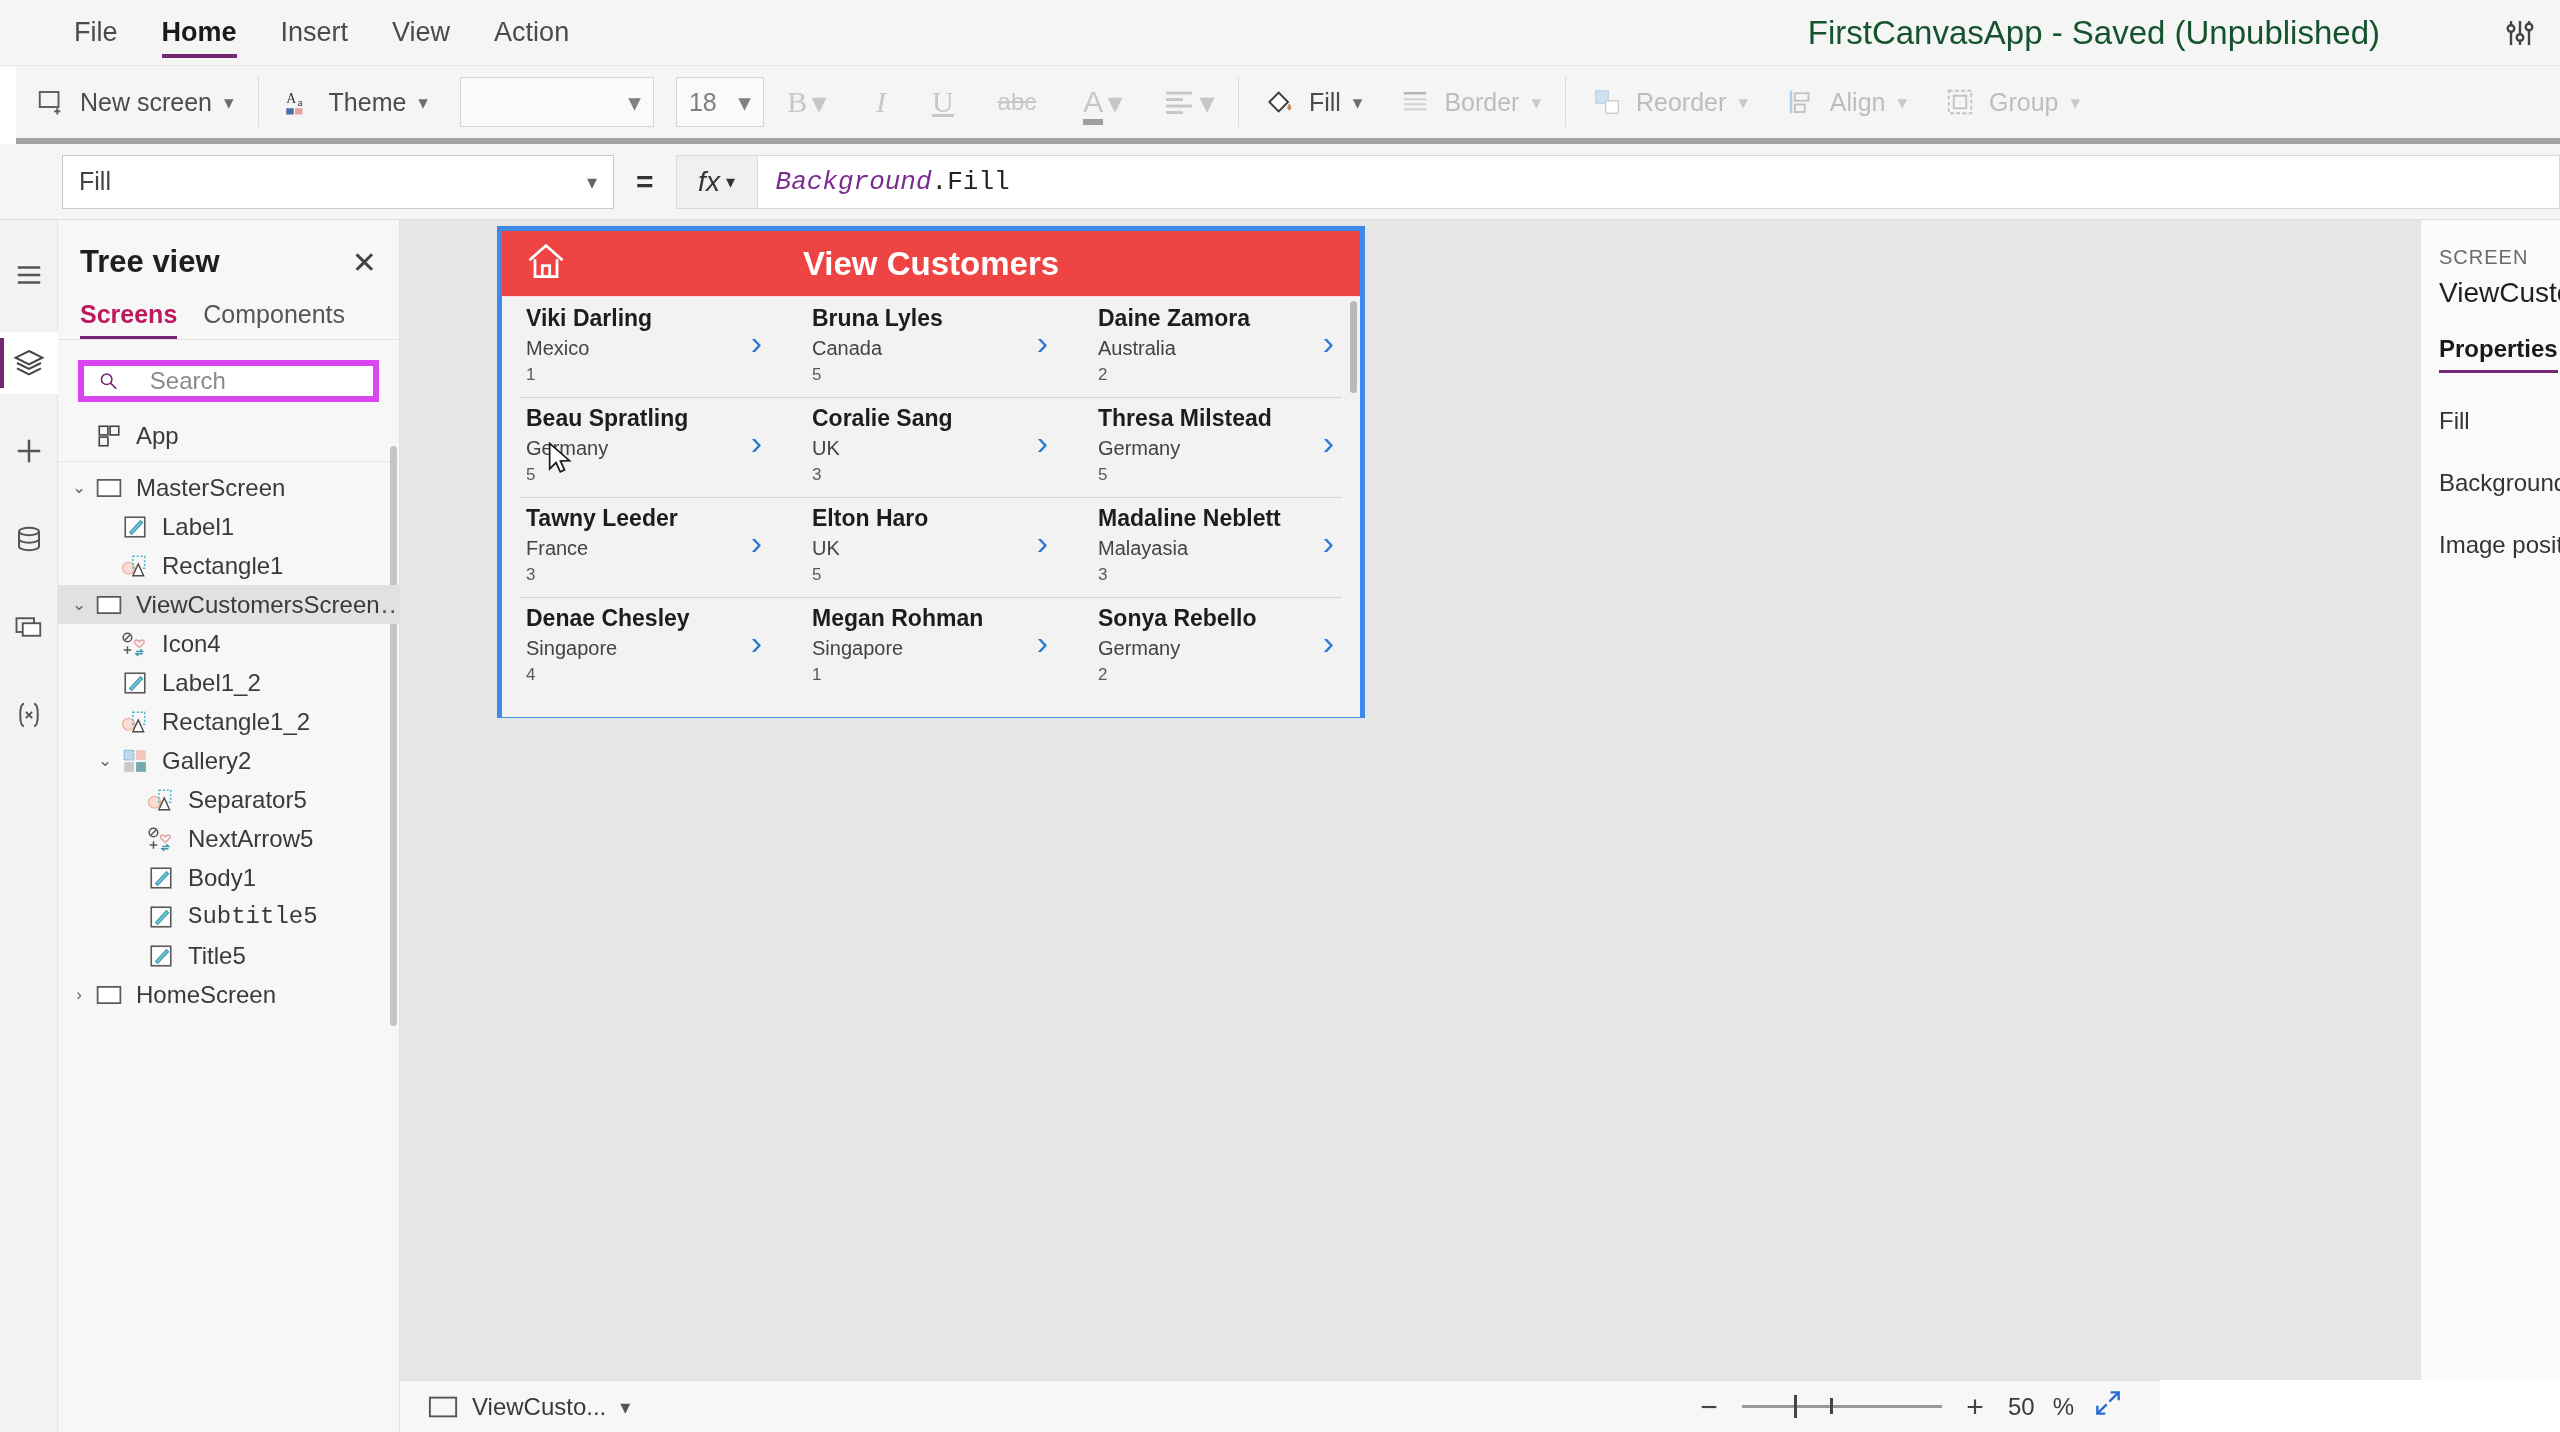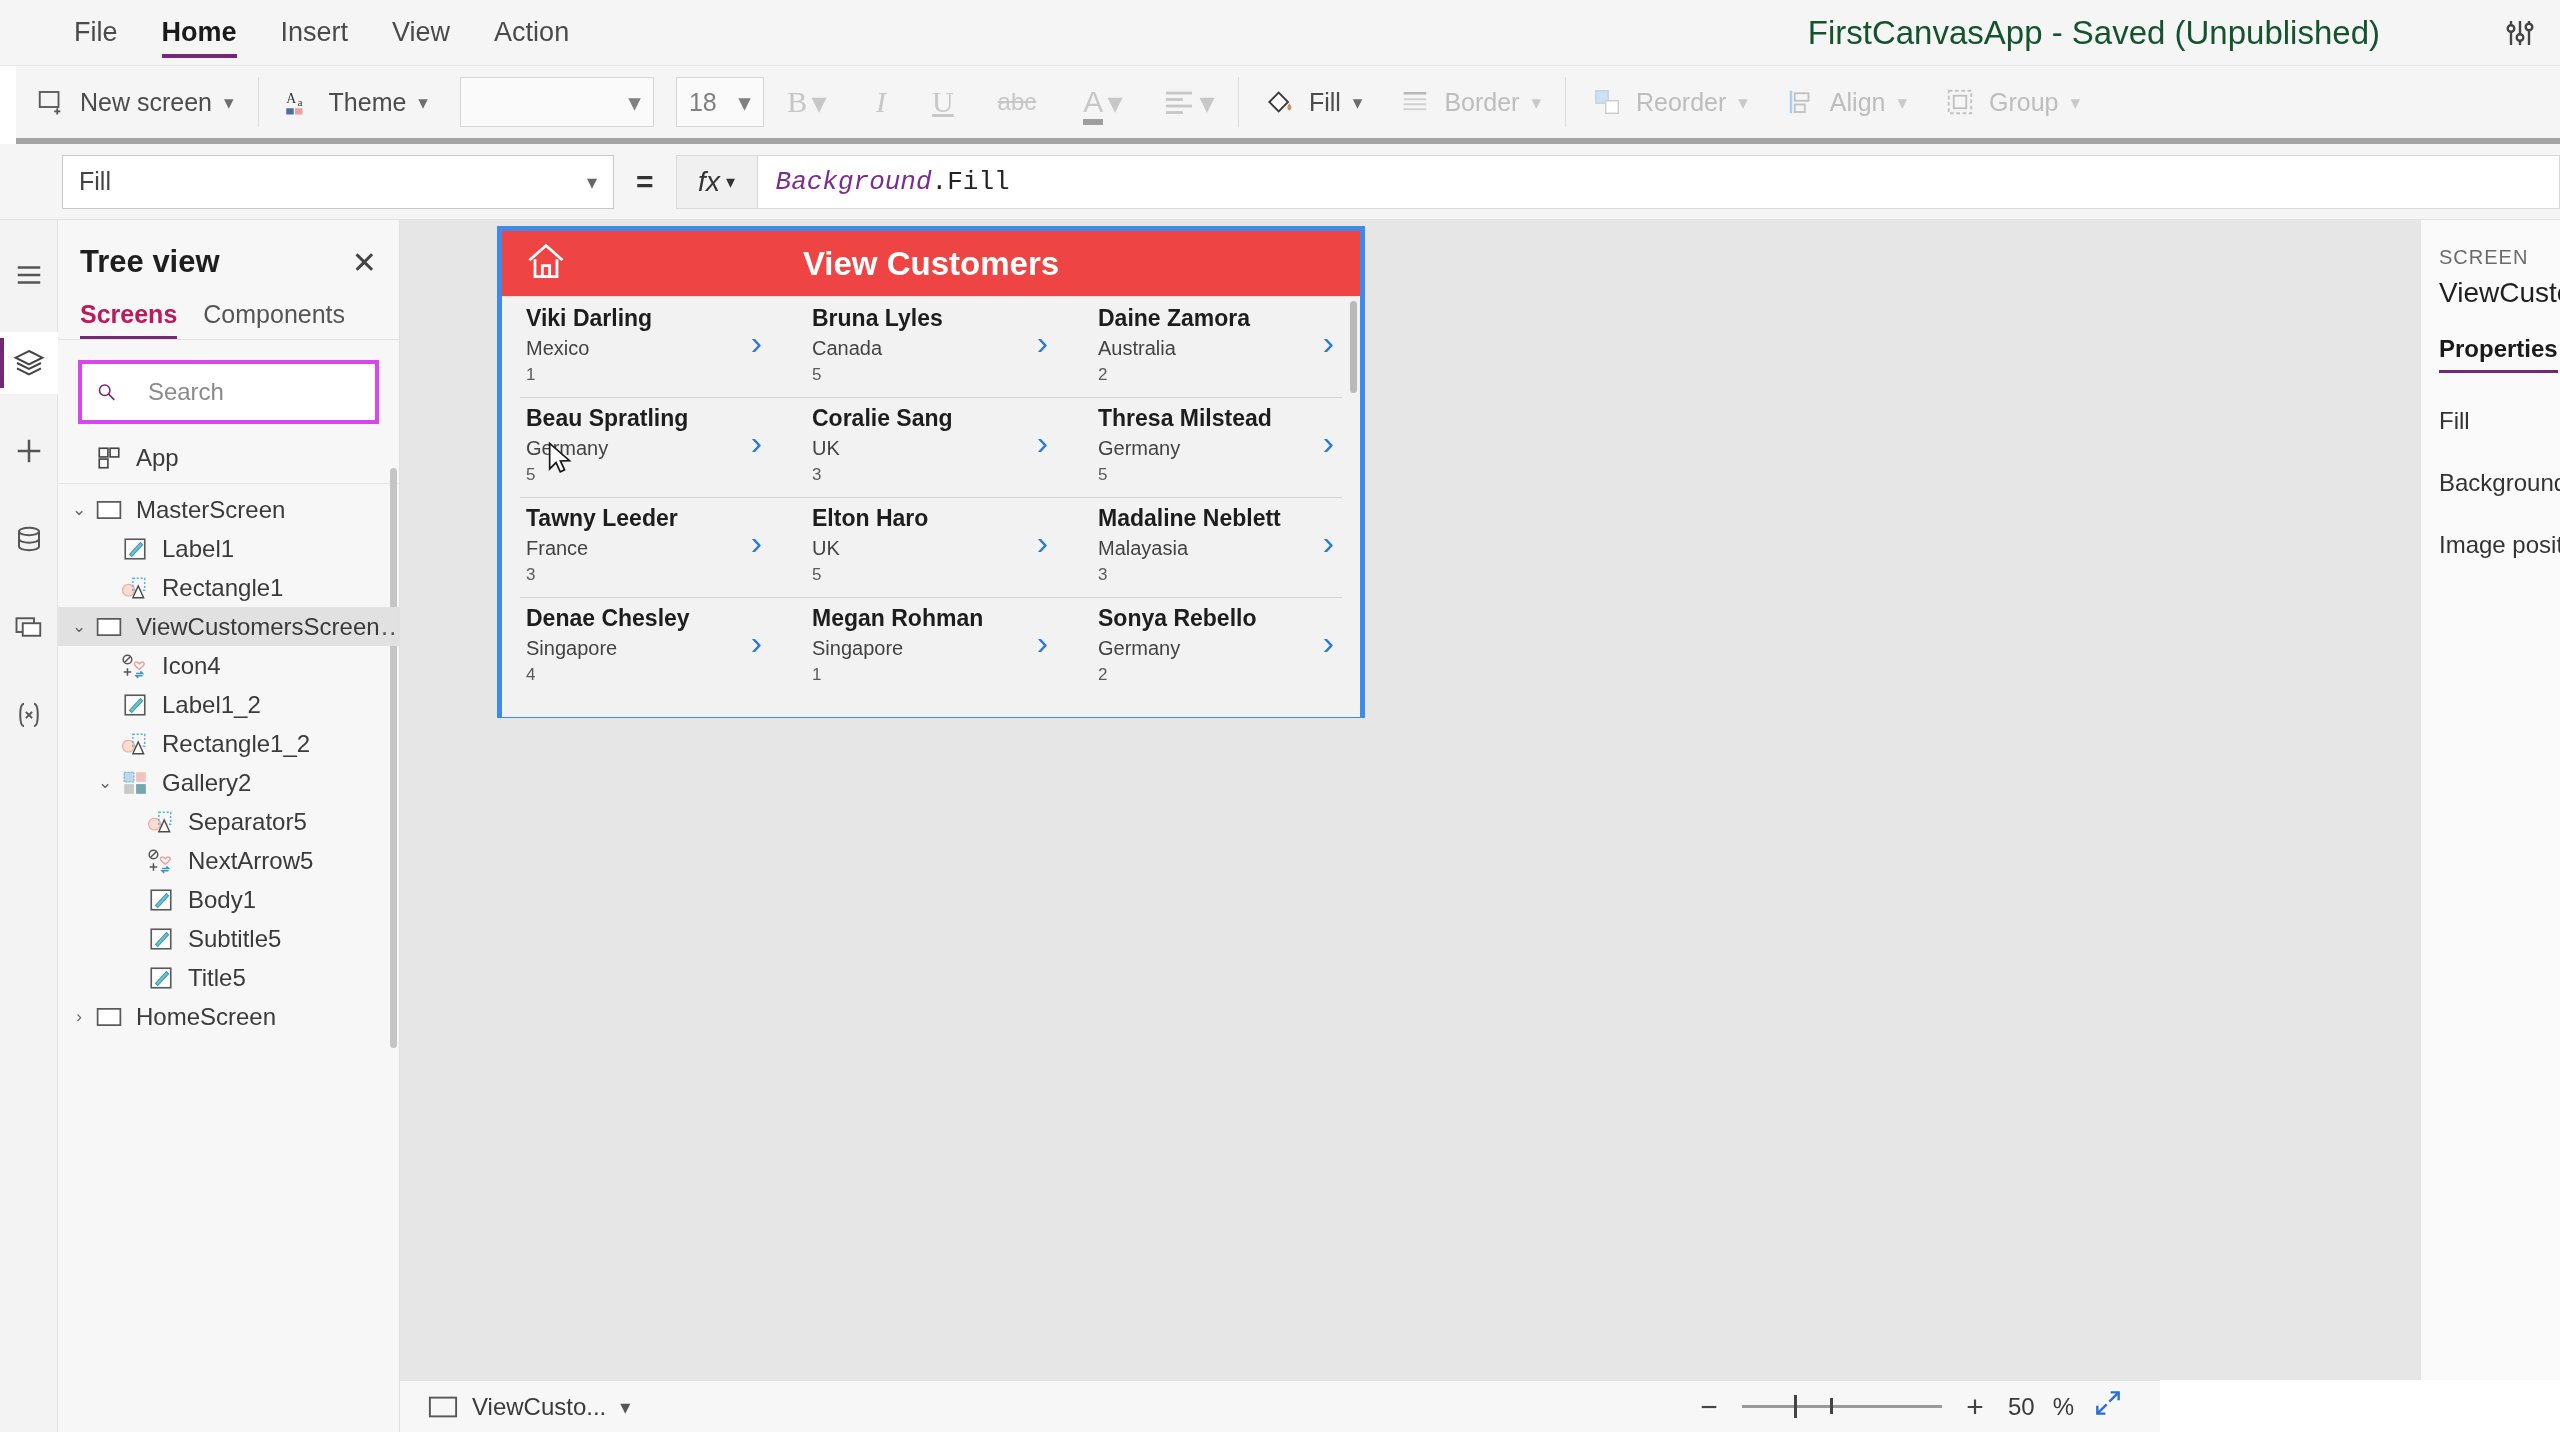--- a/index.html
+++ b/index.html
@@ -121,21 +121,21 @@
   .tv-close { font-size: 30px; color: #444; cursor: pointer; }
   .tv-tabs { display: flex; gap: 26px; padding: 10px 22px 0 22px; border-bottom: 1px solid #e2e2e2;}
   .tv-tab {
     font-size: 25px; color: #555; padding-bottom: 10px; position: relative; cursor: pointer;
   }
   .tv-tab.active { color: #be185d; font-weight: 600; }
   .tv-tab.active::after {
     content: ""; position: absolute; bottom: 0; left: 0; right: 0; height: 3px; background: #742774;
   }
   .tv-search {
-    margin: 20px 20px 0 20px; height: 64px; background: #fff; border: 4px solid #d946ef;
+    margin: 20px 20px 0 20px; height: 42px; background: #fff; border: 6px solid #d946ef;
     display: flex; align-items: center; gap: 31px; padding: 0 14px;
   }
   .tv-search input {
     border: none; outline: none; font-size: 24px; color: #555;
     font-family: "Liberation Sans", sans-serif; background: transparent; width: 100%;
   }
   .tv-search input::placeholder { color: #8a8a8a; }
   .tv-list { margin-top: 14px; height: 1020px; overflow: hidden; position: relative; }
   .tv-row {
     display: flex; align-items: center; height: 39px; font-size: 24px; color: #3a3a3a;
@@ -574,21 +574,21 @@
       <div class="tv-row" style="padding-left: 60px;">
         <span class="twisty"></span>
         <span class="ticon">
           <svg width="26" height="26" viewBox="0 0 24 24">
             <rect x="3" y="3" width="18" height="18" fill="#fff" stroke="#5a5a5a" stroke-width="1.5"></rect>
             <path d="M7 17 L17 6 l2 2 L9 19 Z" fill="#6fc4d6" stroke="#3d98ad" stroke-width="1"></path>
           </svg>
         </span>
         <span class="tlabel">Body1</span>
       </div>
-      <div class="tv-row" style="padding-left: 60px;">
+      <div class="tv-row" style="padding-left: 60px; font-family: Liberation Mono, monospace;">
         <span class="twisty"></span>
         <span class="ticon">
           <svg width="26" height="26" viewBox="0 0 24 24">
             <rect x="3" y="3" width="18" height="18" fill="#fff" stroke="#5a5a5a" stroke-width="1.5"></rect>
             <path d="M7 17 L17 6 l2 2 L9 19 Z" fill="#6fc4d6" stroke="#3d98ad" stroke-width="1"></path>
           </svg>
         </span>
         <span class="tlabel">Subtitle5</span>
       </div>
       <div class="tv-row" style="padding-left: 60px;">

